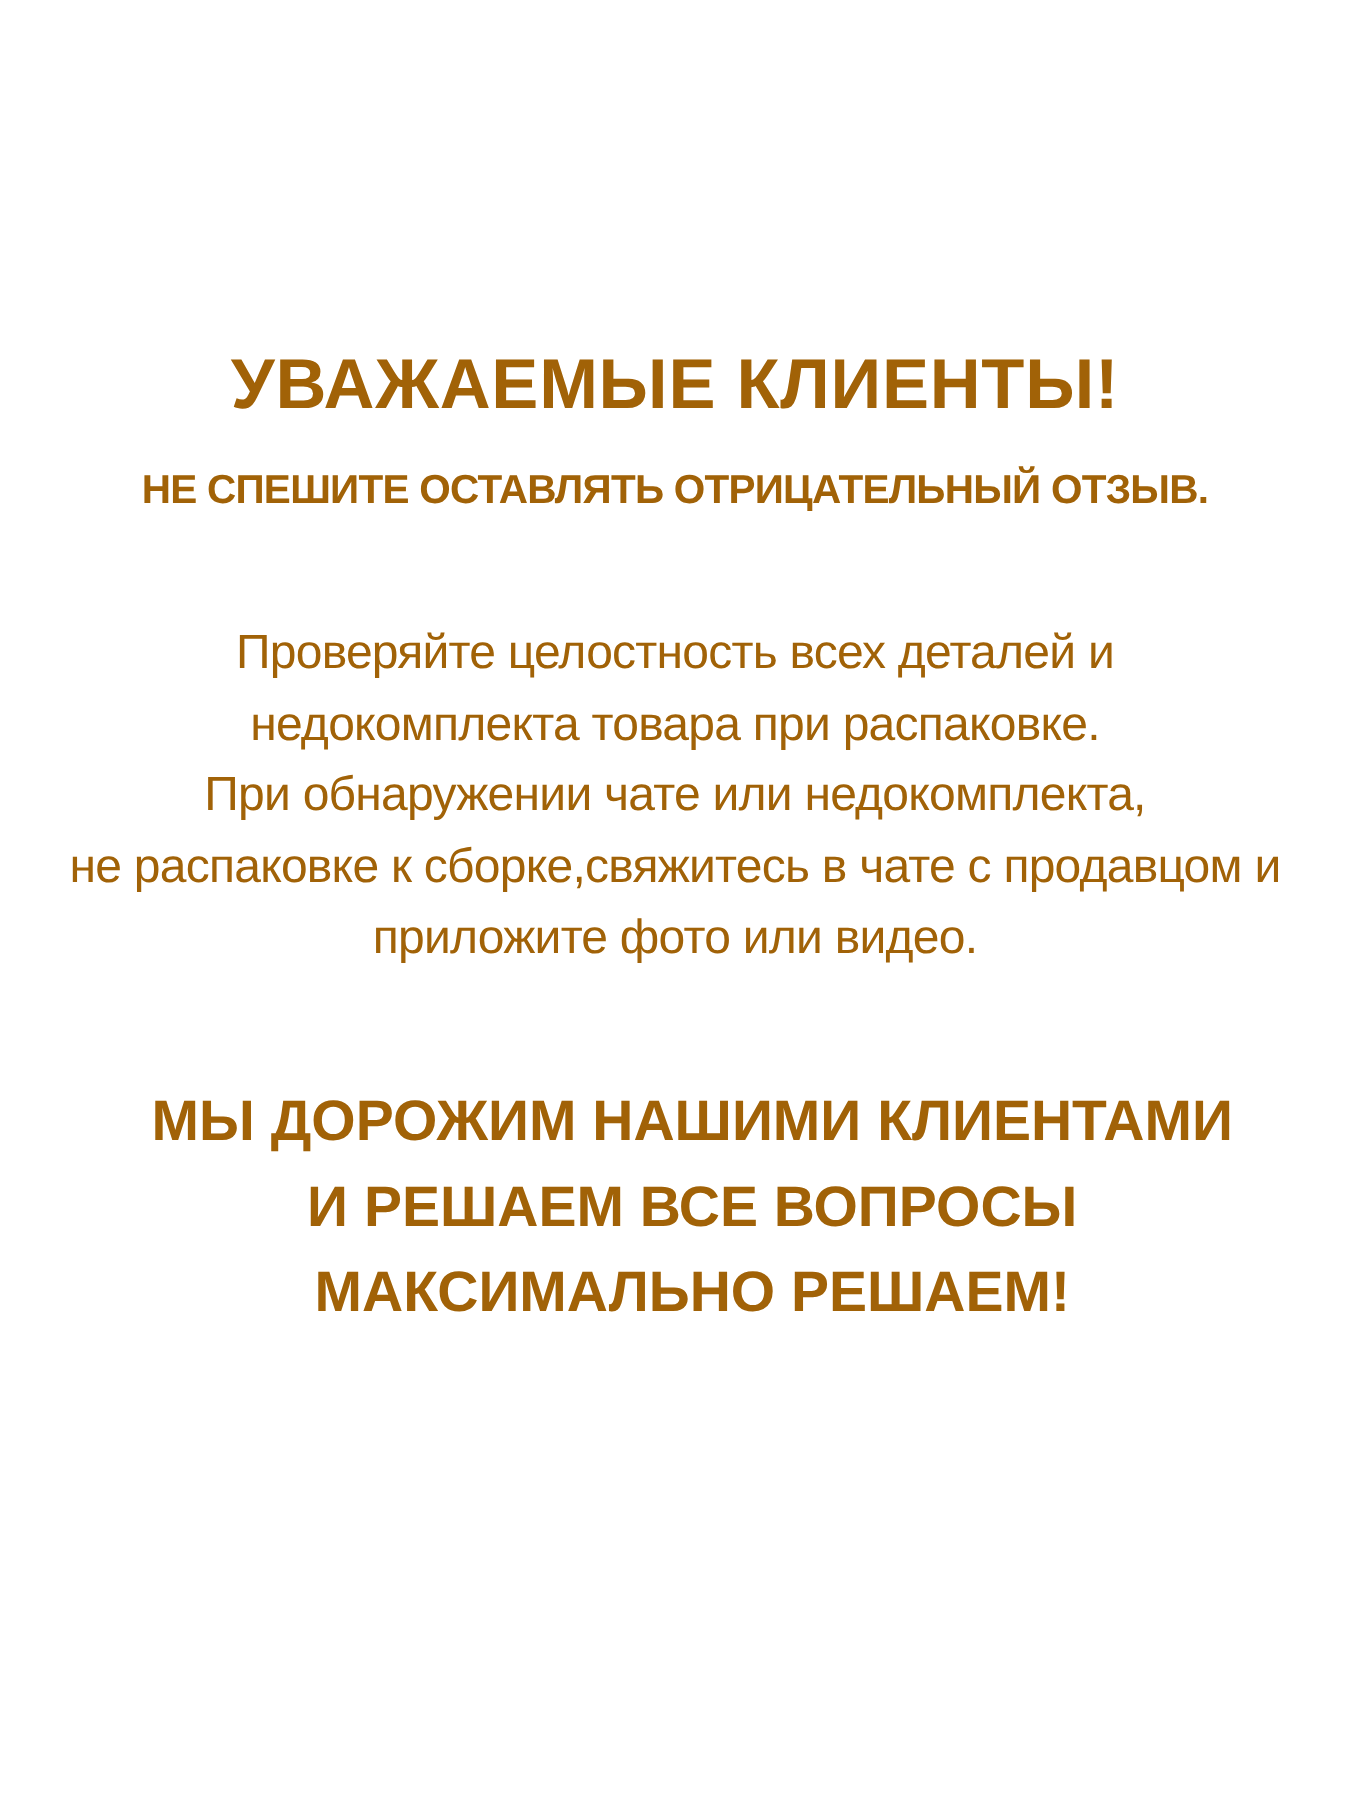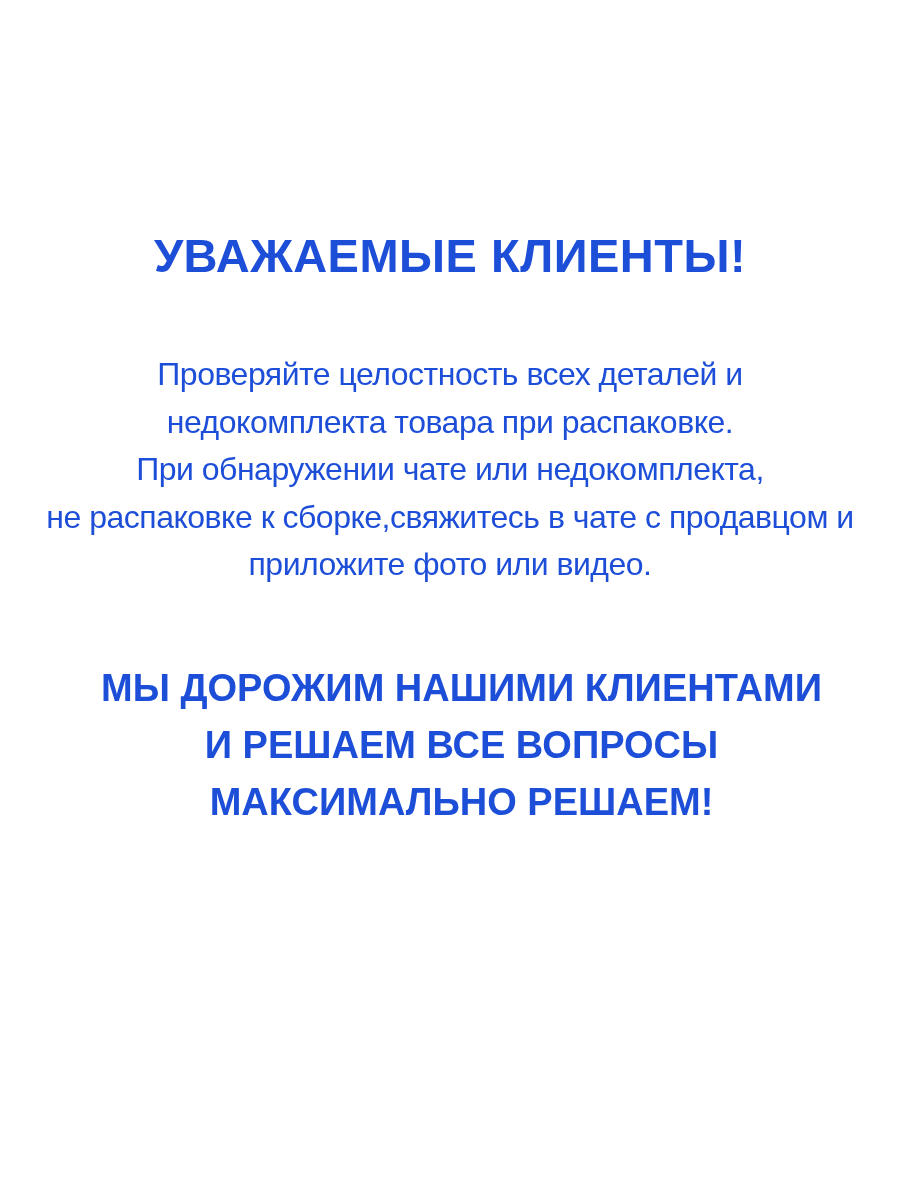--- a/index.html
+++ b/index.html
@@ -7,21 +7,21 @@
     padding: 0;
     background: #ffffff;
   }
   .page {
     position: relative;
     width: 900px;
     height: 1200px;
     background: #ffffff;
     overflow: hidden; 
     font-family: "Liberation Sans", "DejaVu Sans", sans-serif;
-    color: #1d4ed8;
+    color: #a16207;
     text-align: center;
     -webkit-font-smoothing: antialiased;
   }
   .title {
     margin: 228px 0 0 0;
     font-size: 47px;
     line-height: 56px;
     font-weight: 700;
     letter-spacing: 0.5px;
   }
@@ -63,20 +63,21 @@
   }
 </style>
 </head>
 <body>
 
 <div class="page">
 
   <h1 class="title">УВАЖАЕМЫЕ КЛИЕНТЫ!</h1>
 
 
+  <p class="warning">НЕ СПЕШИТЕ ОСТАВЛЯТЬ ОТРИЦАТЕЛЬНЫЙ ОТЗЫВ.</p>
 
   <div class="instructions">
     <p>Проверяйте целостность всех деталей и</p>
     <p>недокомплекта товара при распаковке.</p>
     <p>При обнаружении чате или недокомплекта,</p>
     <p>не распаковке к сборке,свяжитесь в чате с продавцом и</p>
     <p>приложите фото или видео.</p>
   </div>
 
   <div class="closing">

